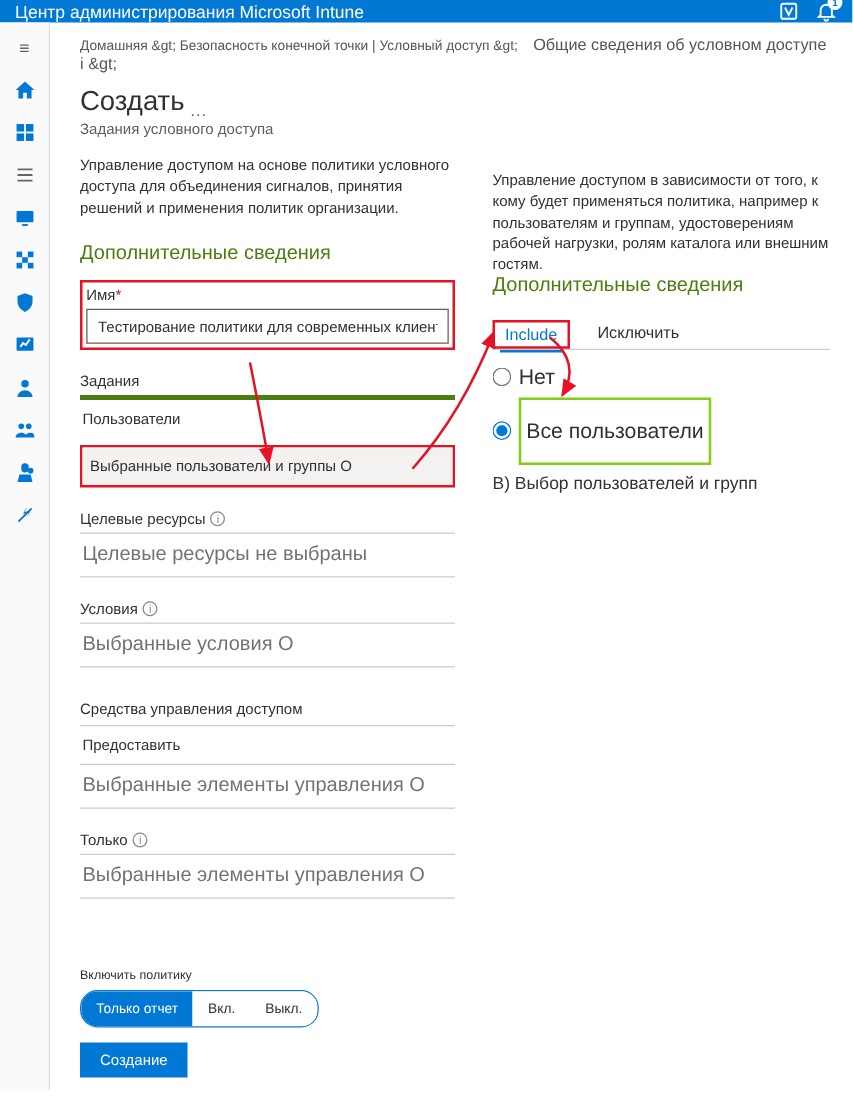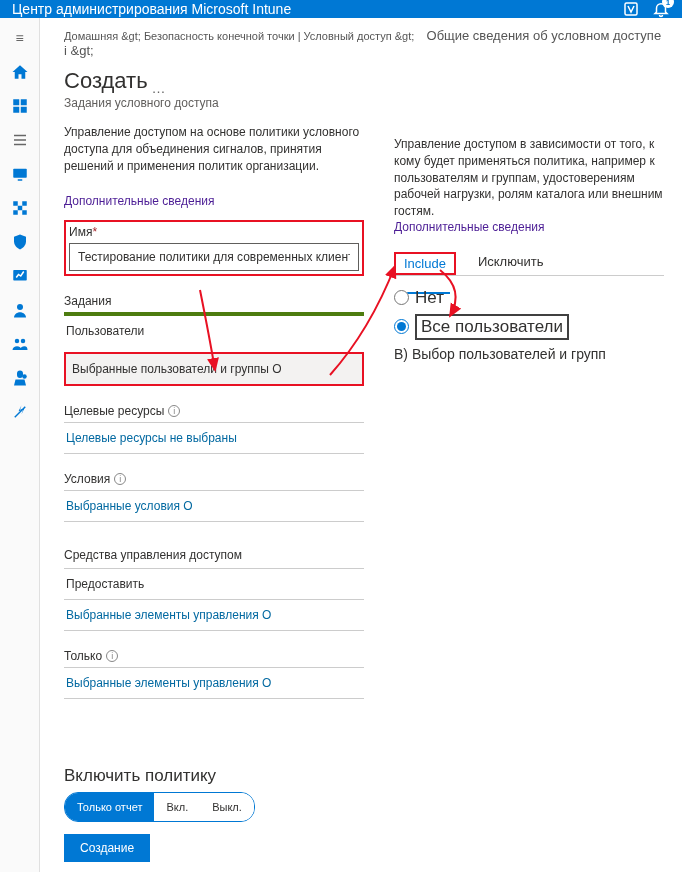--- a/index.html
+++ b/index.html
@@ -16,46 +16,46 @@
 .sidebar-item svg{width:18px;height:18px}
 .main{flex:1;padding:10px 18px 10px 24px;overflow:auto;font-size:12px;color:#333;display:flex;flex-direction:column}
 .breadcrumb{font-size:11px;color:#555;margin-bottom:10px}
 .breadcrumb span{cursor:pointer}
 .cols{display:flex;gap:30px;flex:1}
 .left-col{width:300px}
 .right-col{flex:1}
 .page-title{font-size:22px;font-weight:400;color:#323130;margin-bottom:2px}
 .page-sub{font-size:12px;color:#605e5c;margin-bottom:14px}
 .desc{font-size:12px;color:#323130;line-height:1.4;margin-bottom:20px}
-.link{color:#4c1d95;cursor:pointer;font-size:12px}
+.link{color:#4d7c0f;cursor:pointer;font-size:16px}
 .info-icon{display:inline-block;width:12px;height:12px;border:1px solid #888;border-radius:50%;font-size:9px;text-align:center;line-height:11px;color:#888;margin-left:4px}
 .field-label{font-size:12px;color:#323130;margin-top:14px;margin-bottom:4px}
 .field-label .req{color:#a4262c}
 .name-box{border:2px solid #e81123;padding:3px}
 .input{width:100%;border:1px solid #605e5c;padding:6px 8px;font-size:12px;color:#323130;background:#fff}
 .section-label{font-size:12px;color:#323130;margin-top:18px;margin-bottom:4px;display:flex;align-items:center}
-.row-item{border-top:1px solid #ccc;padding:8px 2px;font-size:12px;color:#0369a1;cursor:pointer}
+.row-item{border-top:1px solid #ccc;padding:8px 2px;font-size:16px;color:#737373;cursor:pointer}
 .row-item.last{border-bottom:1px solid #ccc}
 .row-section-head{font-size:12px;color:#323130;margin-top:18px;margin-bottom:6px}
 .row-sub{border-top:1px solid #ccc;padding:8px 2px;font-size:12px;color:#323130}
 .users-box{border:2px solid #e81123;padding:0;margin-top:6px}
 .users-row{background:#f3f2f1;padding:8px 6px;font-size:12px;color:#323130}
 .right-desc{font-size:12px;color:#323130;line-height:1.4}
 .tabs{display:flex;gap:18px;margin-top:14px;border-bottom:1px solid #ccc;align-items:flex-end}
 .tab{font-size:13px;color:#323130;padding:6px 4px;cursor:pointer}
-.tab.active{color:#0078d4;border-bottom:2px solid #0078d4;padding-bottom:21px}
+.tab.active{color:#0078d4;border-bottom:2px solid #0078d4;padding-bottom:5px}
 .tab-box{border:2px solid #e81123;padding:2px 4px;display:inline-block}
 .radio-group{margin-top:12px}
 .radio-row{display:flex;align-items:center;gap:6px;font-size:16px;color:#323130;margin-bottom:6px;cursor:pointer}
 .radio-row input{width:15px;height:15px;accent-color:#0078d4}
 .radio-row.big{font-size:17px}
 .option-c{font-size:14px;color:#323130;margin-top:4px}
-.all-users-box{border:2px solid #404040;padding:1px 4px;display:inline-block}
+.all-users-box{border:2px solid #84cc16;padding:15px 4px;display:inline-block}
 .footer{margin-top:auto;padding-top:20px}
-.footer-label{font-size:17px;color:#323130;margin-bottom:6px}
+.footer-label{font-size:10px;color:#323130;margin-bottom:6px}
 .toggle-group{display:inline-flex;border:1px solid #0078d4;border-radius:14px;overflow:hidden;font-size:11px}
 .toggle-opt{padding:8px 12px;cursor:pointer;background:#fff;color:#323130}
 .toggle-opt.active{background:#0078d4;color:#fff}
 .create-btn{margin-top:12px;background:#0078d4;color:#fff;border:none;padding:7px 16px;font-size:12px;cursor:pointer}
 .hamburger{cursor:pointer;color:#666;padding:4px;font-size:14px}
 
 .arrow{position:absolute;pointer-events:none}
 </style>
 </head>
 <body>

